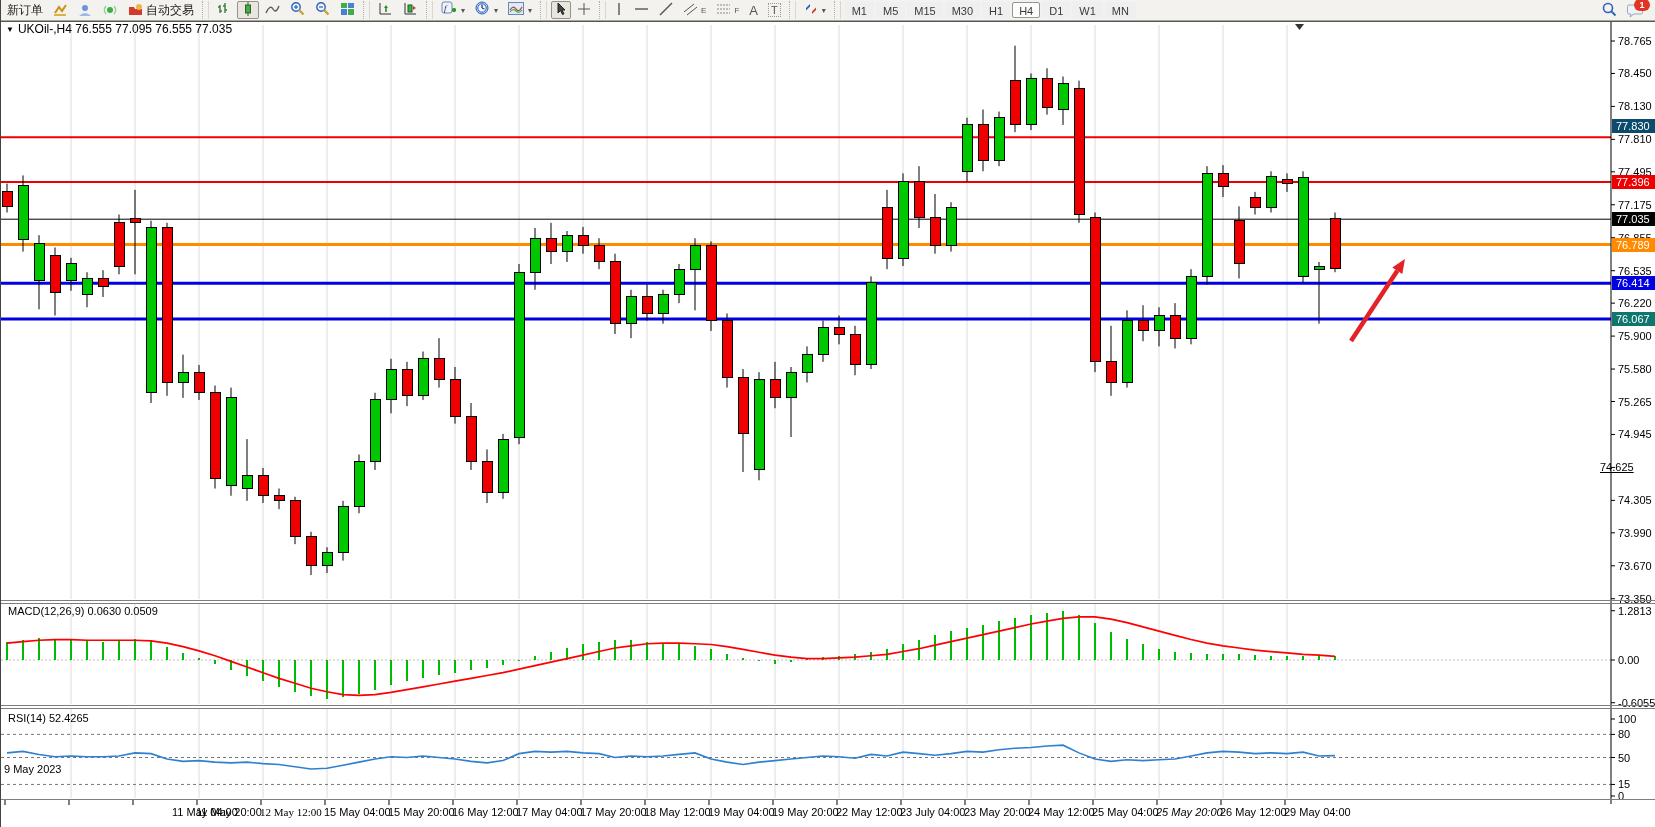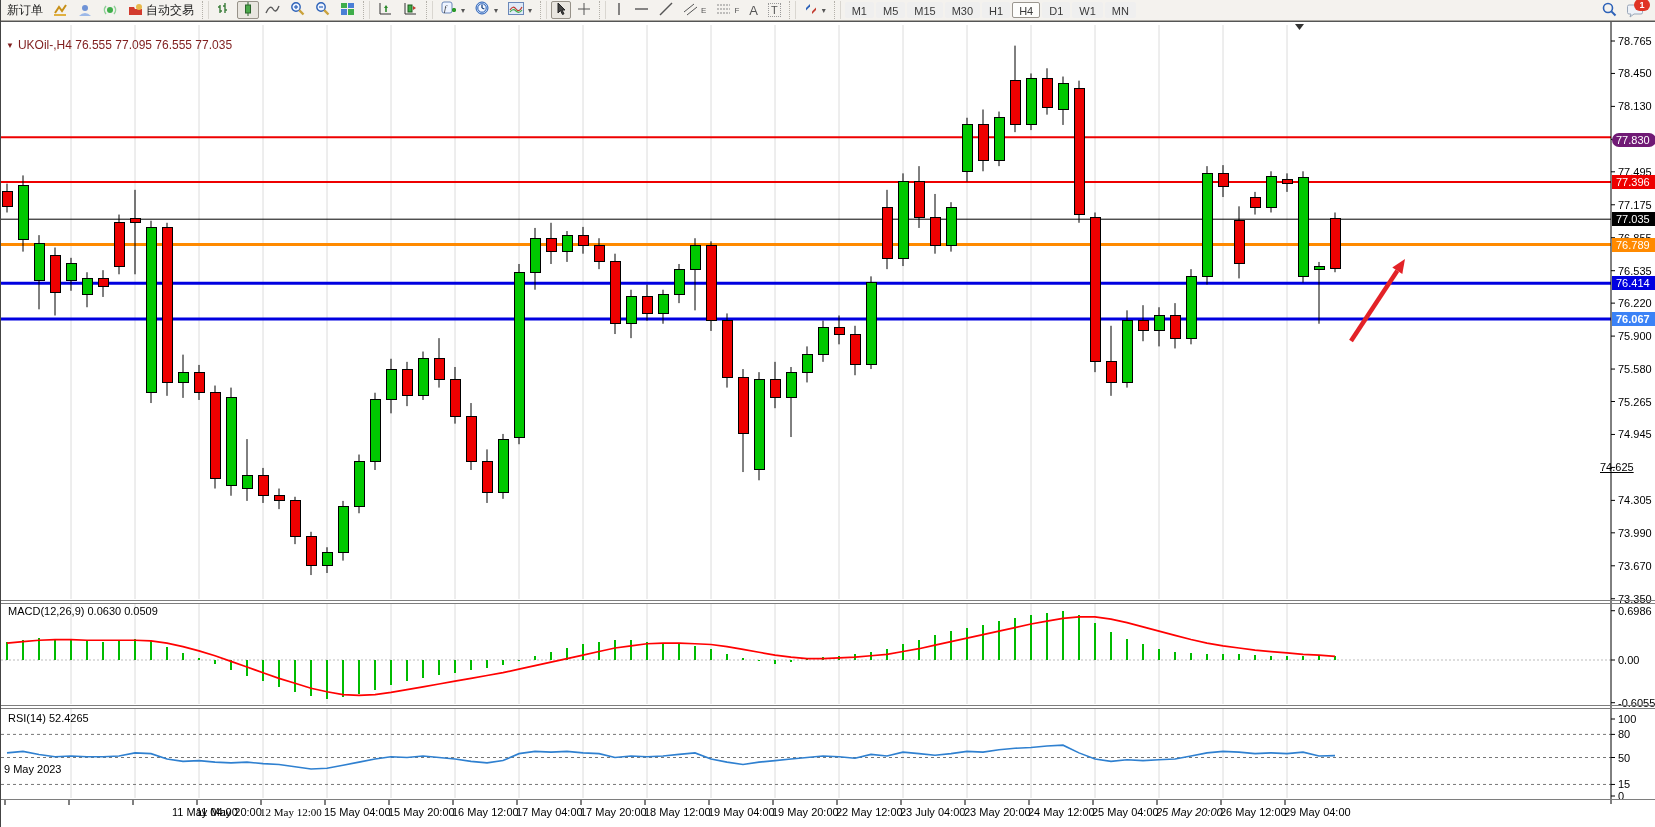--- a/index.html
+++ b/index.html
@@ -19,21 +19,21 @@
          color:#fff;font:bold 9px/12px "Liberation Sans",sans-serif;text-align:center;padding:0 2px;}
   .icon-wrap{position:relative;display:inline-flex;}
   .dd{font-size:8px;color:#555;margin-left:1px;}
   
   .chartwin{position:absolute;left:0;top:21px;width:1655px;height:806px;background:#fff;border-top:1px solid #555;}
   #chart-svg{position:absolute;left:0;top:0;}
   .overlay{position:absolute;left:0;top:0;width:1655px;height:806px;pointer-events:none;}
   .axis-label{position:absolute;font:11px "Liberation Sans",sans-serif;color:#000;white-space:nowrap;}
   .tag{position:absolute;left:1611px;width:44px;height:14px;color:#fff;
        font:11px/14px "Liberation Sans",sans-serif;padding-left:4px;box-sizing:border-box;white-space:nowrap;}
-  .symbol-title{position:absolute;left:5px;top:16px;font:12px "Liberation Sans",sans-serif;color:#7f1d1d;}
+  .symbol-title{position:absolute;left:5px;top:0;font:12px "Liberation Sans",sans-serif;color:#000000;}
   .symbol-title .tri{font-size:8px;vertical-align:1px;margin-right:4px;}
   .panel-label{position:absolute;left:7px;font:11px "Liberation Sans",sans-serif;color:#000;}
   .hsep{position:absolute;left:0;width:1655px;height:1px;background:#7e7e7e;}
 </style>
 </head>
 <body>
 
 <div class="app">
 
   <div class="toolbar">
@@ -653,34 +653,34 @@
           <div class="axis-label" style="left: 1617px; top: 275.135px;">76.220</div>
           <div class="axis-label" style="left: 1617px; top: 308.095px;">75.900</div>
           <div class="axis-label" style="left: 1617px; top: 341.055px;">75.580</div>
           <div class="axis-label" style="left: 1617px; top: 373.5px;">75.265</div>
           <div class="axis-label" style="left: 1617px; top: 406.46px;">74.945</div>
           <div class="axis-label" style="left: 1599px; top: 439.42px; text-decoration: underline;">74.625</div>
           <div class="axis-label" style="left: 1617px; top: 472.38px;">74.305</div>
           <div class="axis-label" style="left: 1617px; top: 504.825px;">73.990</div>
           <div class="axis-label" style="left: 1617px; top: 537.785px;">73.670</div>
           <div class="axis-label" style="left: 1617px; top: 570.745px;">73.350</div>
-          <div class="axis-label" style="left: 1617px; top: 582.714px;">0.6986</div>
+          <div class="axis-label" style="left: 1617px; top: 582.714px;">1.2813</div>
           <div class="axis-label" style="left: 1617px; top: 632px;">0.00</div>
           <div class="axis-label" style="left: 1617px; top: 674.718px;">-0.6055</div>
           <div class="axis-label" style="left: 1617px; top: 691px;">100</div>
           <div class="axis-label" style="left: 1617px; top: 706.4px;">80</div>
           <div class="axis-label" style="left: 1617px; top: 729.5px;">50</div>
           <div class="axis-label" style="left: 1617px; top: 756.45px;">15</div>
           <div class="axis-label" style="left: 1617px; top: 768px;">0</div>
-          <div class="tag" style="top: 111px; background: #701a75; border-radius: 7px;">77.830</div>
+          <div class="tag" style="top: 97px; background: #0c4a6e;">77.830</div>
           <div class="tag" style="top: 153.007px; background: rgb(238, 0, 0);">77.396</div>
           <div class="tag" style="top: 190.19px; background: rgb(0, 0, 0);">77.035</div>
           <div class="tag" style="top: 215.528px; background: rgb(255, 138, 0);">76.789</div>
           <div class="tag" style="top: 254.153px; background: rgb(0, 0, 224);">76.414</div>
-          <div class="tag" style="top: 289.894px; background: #3b82f6; font-weight: bold;">76.067</div>
+          <div class="tag" style="top: 289.894px; background: #0f766e;">76.067</div>
         </div>
       <div id="date-axis">
           <div class="axis-label" style="left: 3px; top: 741px;">9 May 2023</div>
           <div class="axis-label" style="left: 67px; top: 808px;">10 May 12:00</div>
           <div class="axis-label" style="left: 131px; top: 784px; margin-left: 40px;">11 May 04:00</div>
           <div class="axis-label" style="left: 195px; top: 784px;">11 May 20:00</div>
           <div class="axis-label" style="left: 259px; top: 784px; font-family: Liberation Serif, serif;">12 May 12:00</div>
           <div class="axis-label" style="left: 323px; top: 784px;">15 May 04:00</div>
           <div class="axis-label" style="left: 387px; top: 784px;">15 May 20:00</div>
           <div class="axis-label" style="left: 451px; top: 784px;">16 May 12:00</div>

